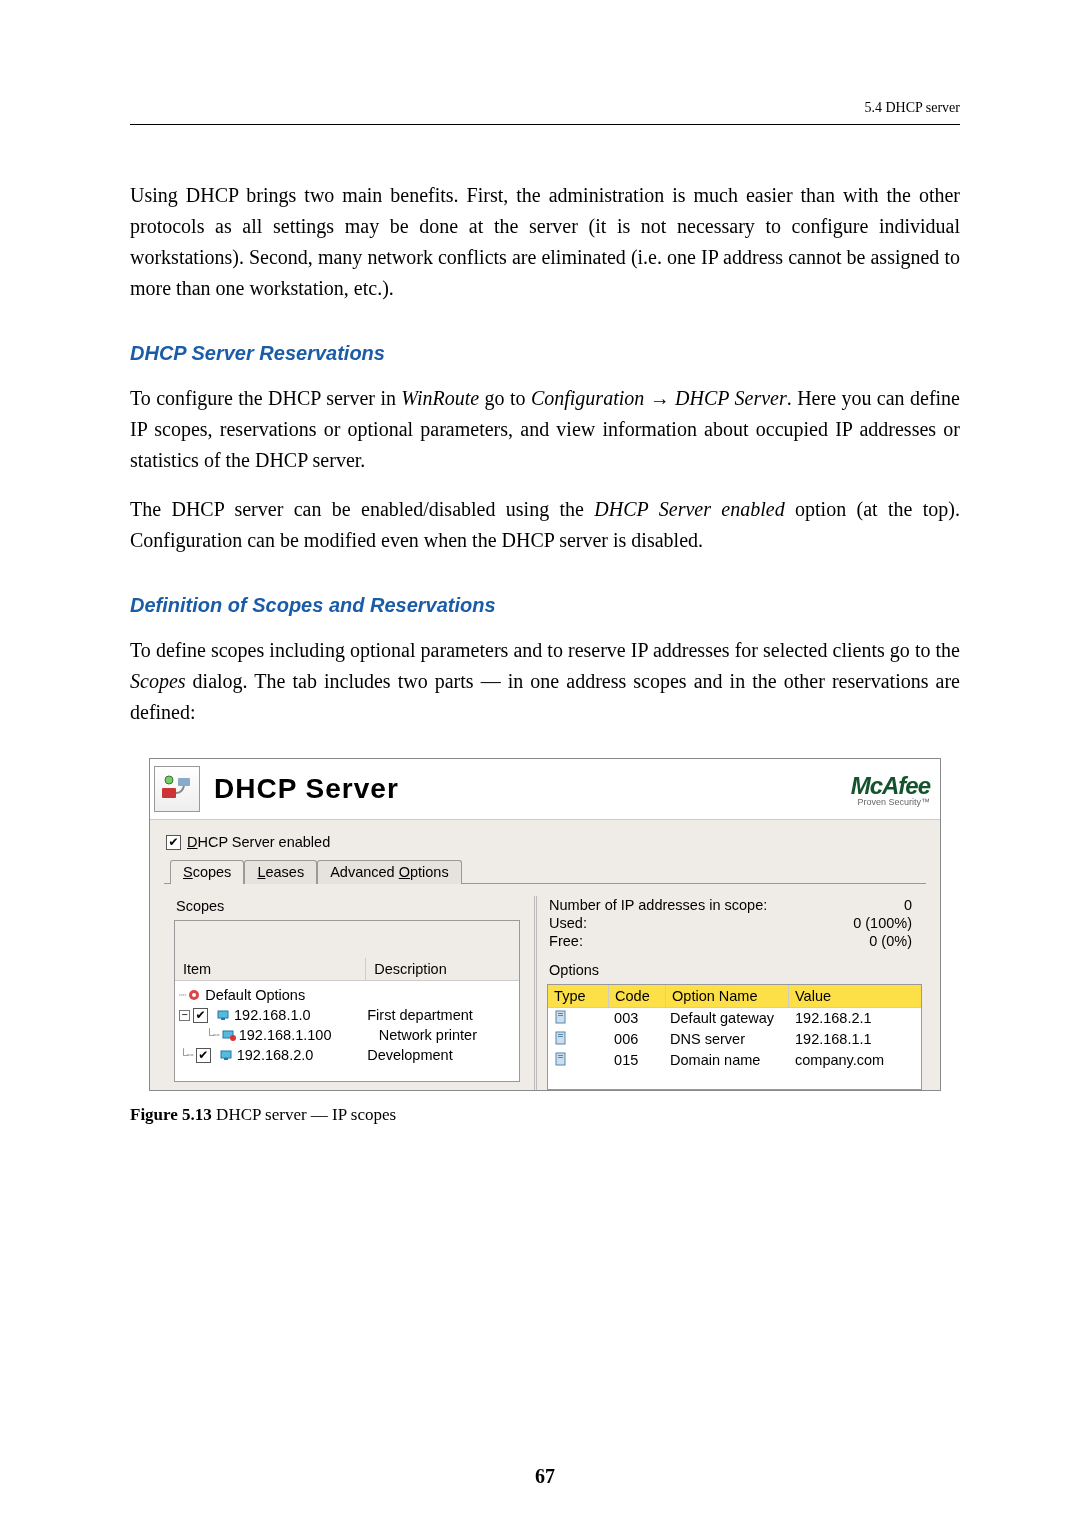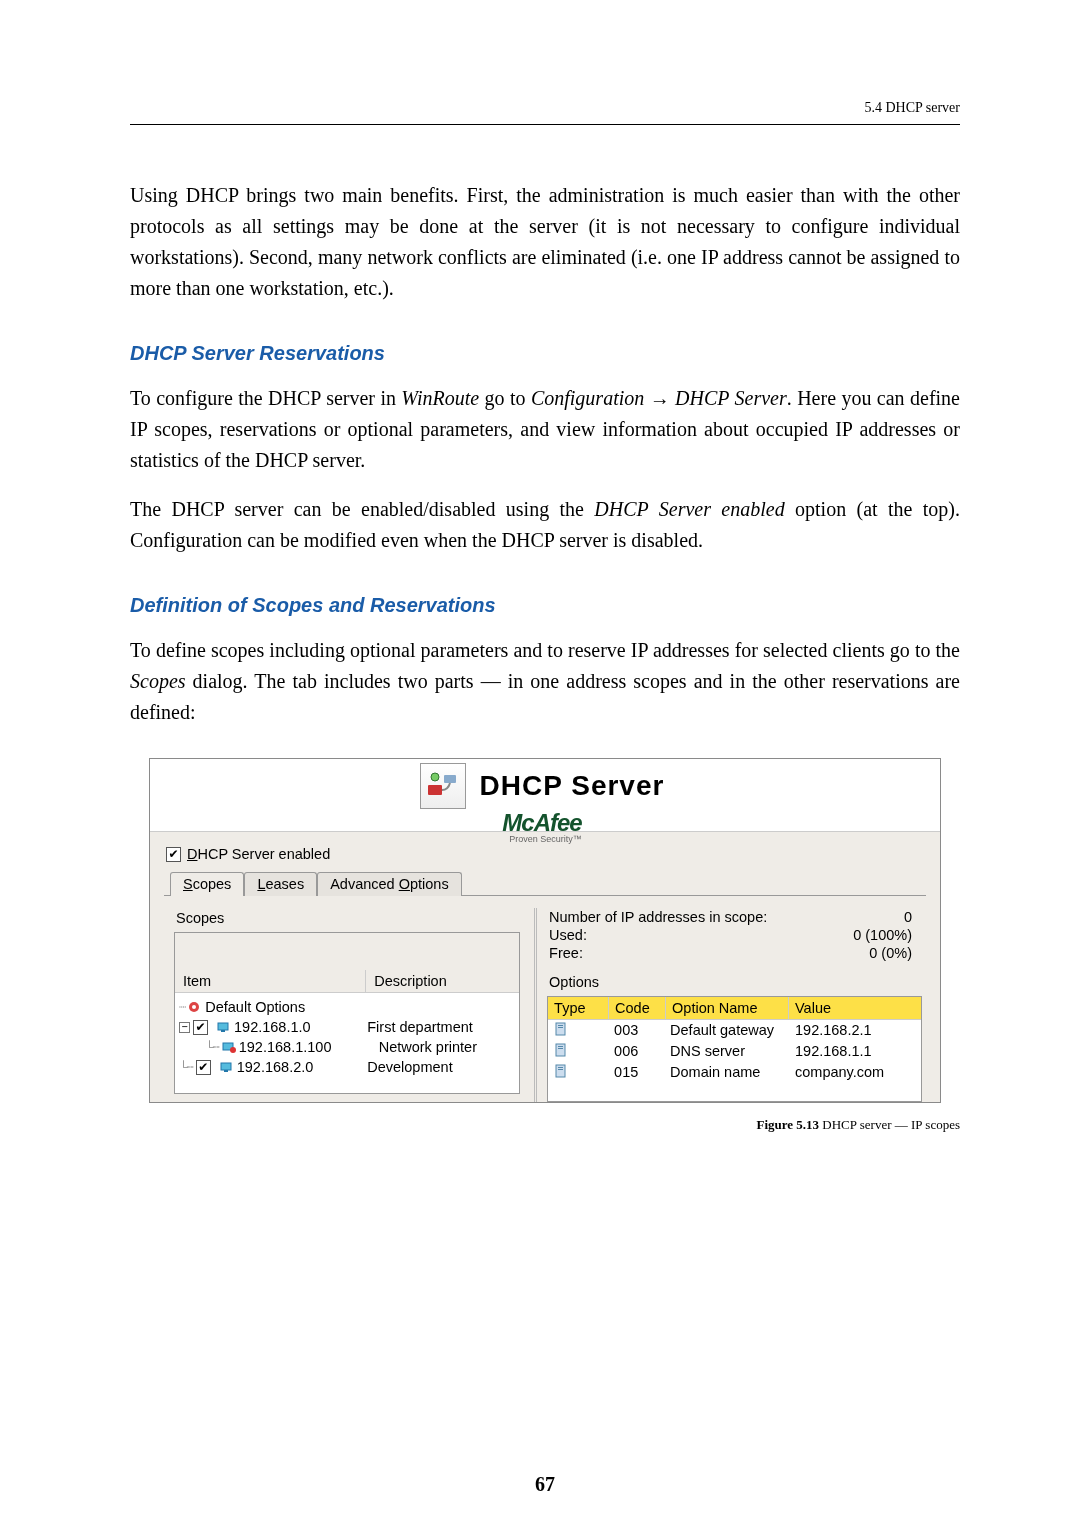--- a/index.html
+++ b/index.html
@@ -31,22 +31,22 @@
     font-style: italic;
     font-weight: bold;
     font-size: 20px;
     margin: 38px 0 18px 0;
     font-family: Verdana, Arial, sans-serif;
   }
   .figure-wrap {
     margin-top: 30px;
   }
   .figure-caption {
-    text-align: right;
-    font-size: 13px;
+    text-align: left;
+    font-size: 17px;
     margin-top: 14px;
   }
   .figure-caption b { font-weight: bold; }
   .page-number {
     text-align: center;
     font-weight: bold;
     font-size: 20px;
     margin-top: 340px;
   }
 
@@ -58,23 +58,22 @@
     margin: 0 auto;
     font-family: Tahoma, Arial, sans-serif;
     font-size: 14.5px;
     color: #000;
   }
   .shot-header {
     display: flex;
     align-items: center;
     justify-content: space-between;
     border-bottom: 1px solid #ccc;
-    padding: 4px 10px 16px 4px;
+    padding: 4px 10px 4px 4px;
     height: 52px;
-    flex-direction: column;
   }
   .shot-header-left { display: flex; align-items: center; }
   .shot-logo {
     width: 44px; height: 44px;
     border: 1px solid #999;
     background: linear-gradient(#fff,#eee);
     display: flex; align-items: center; justify-content: center;
     margin-right: 14px;
     position: relative;
   }

